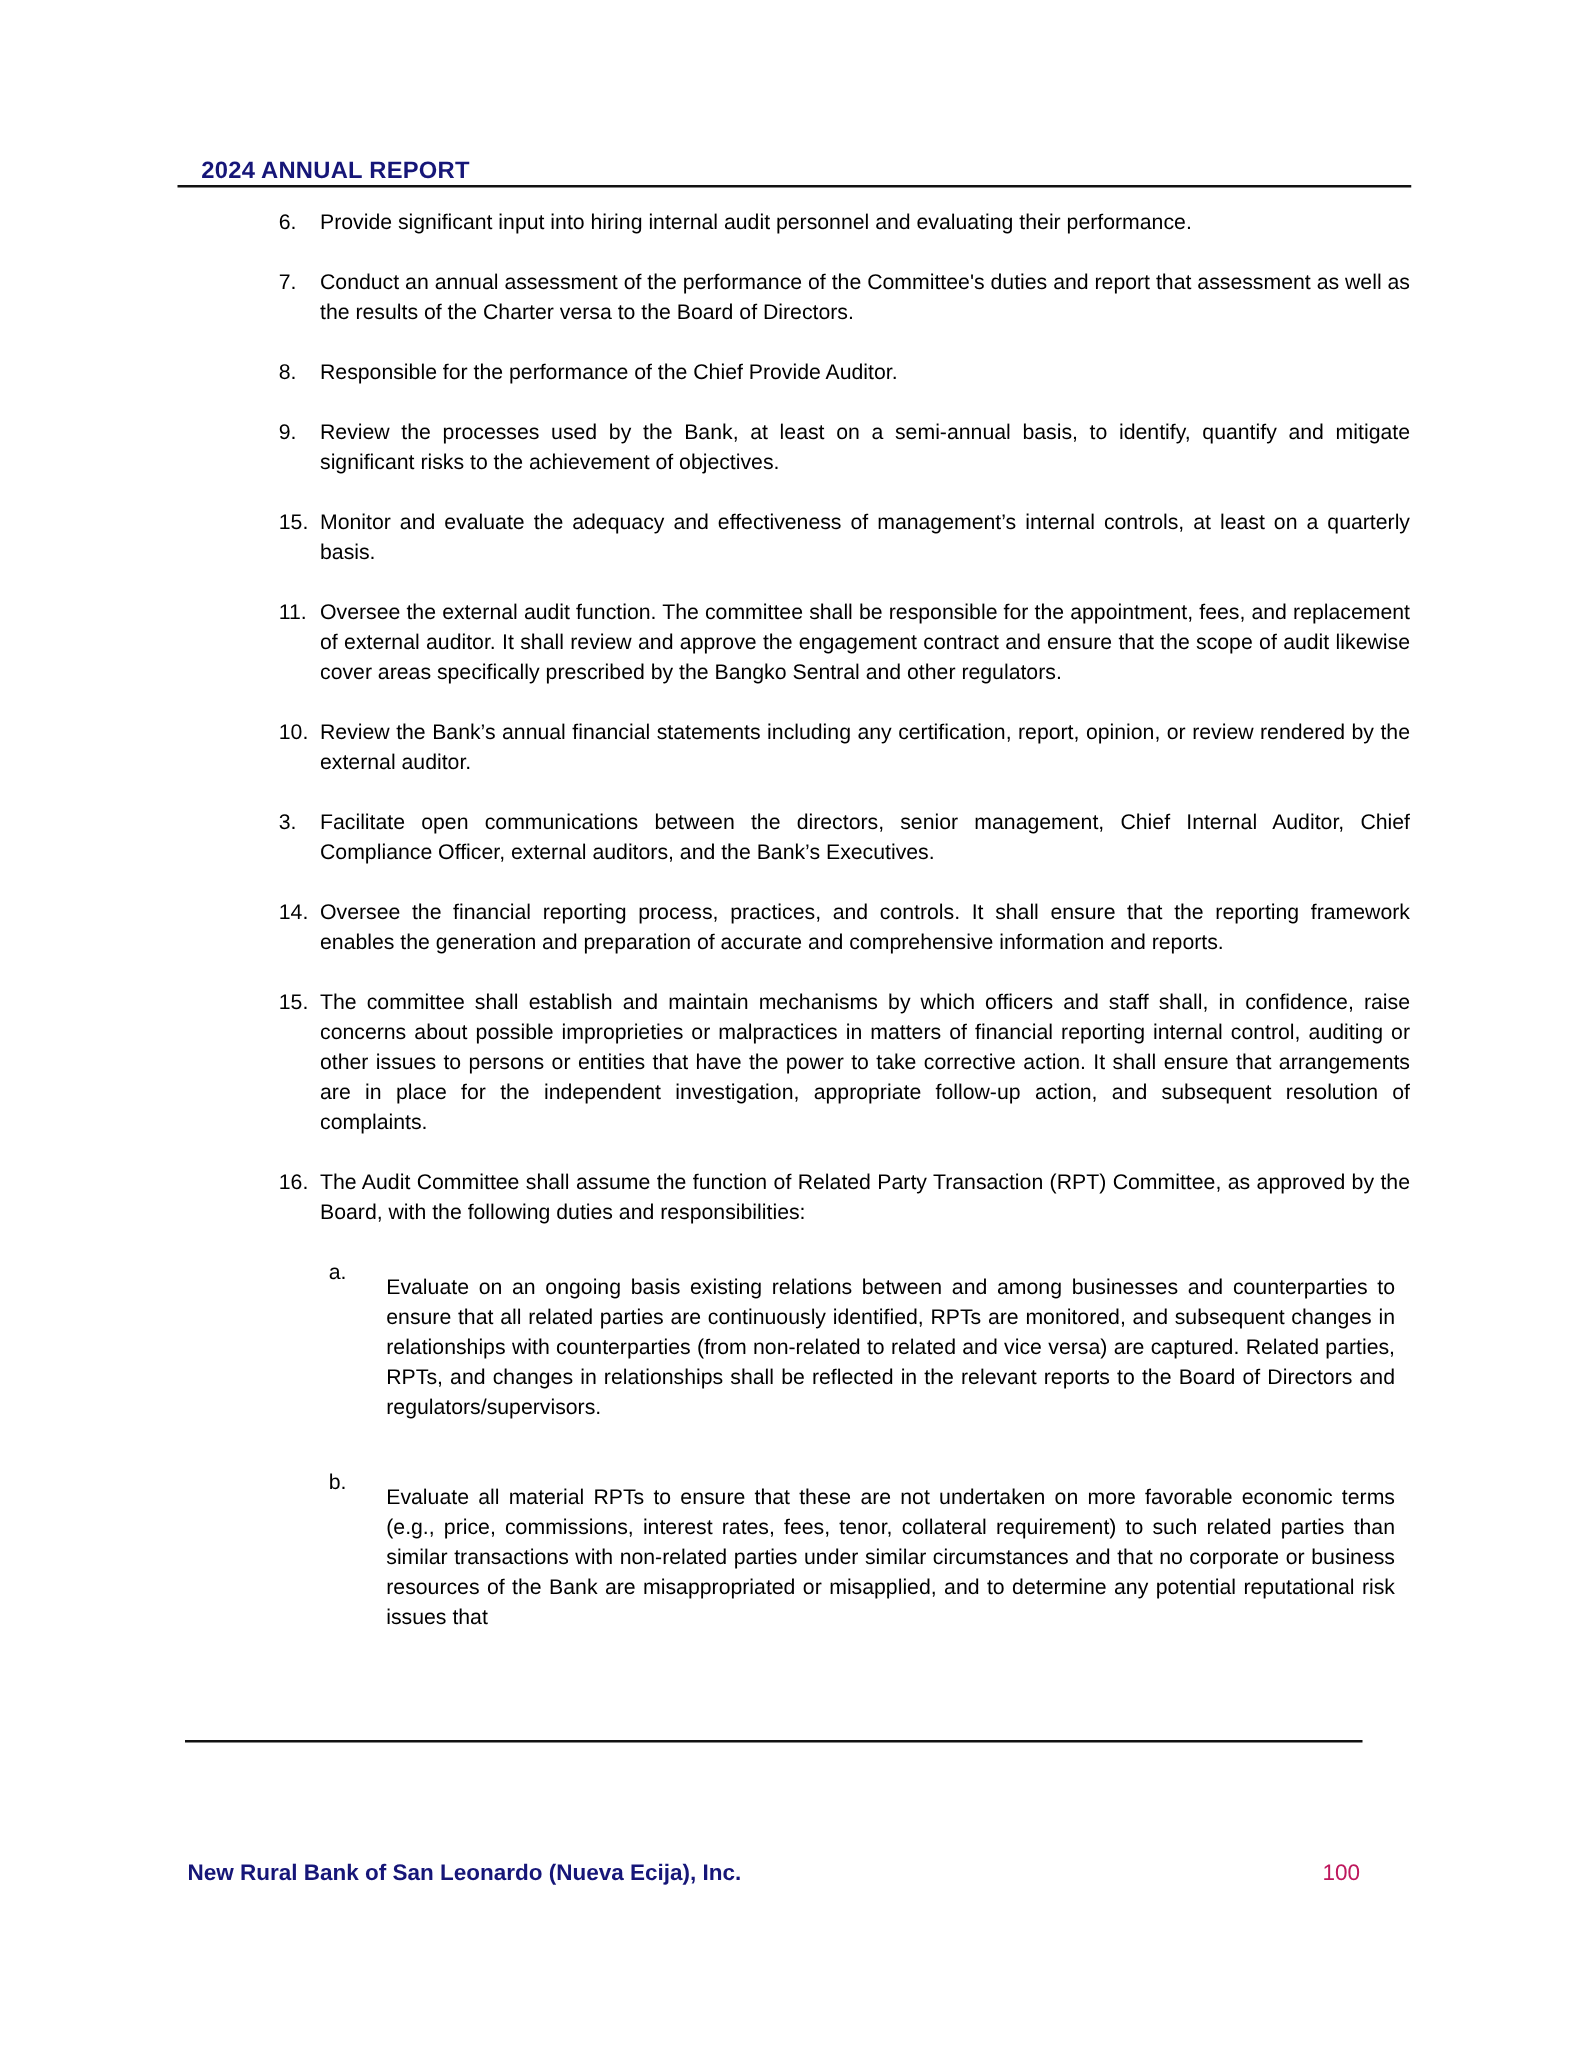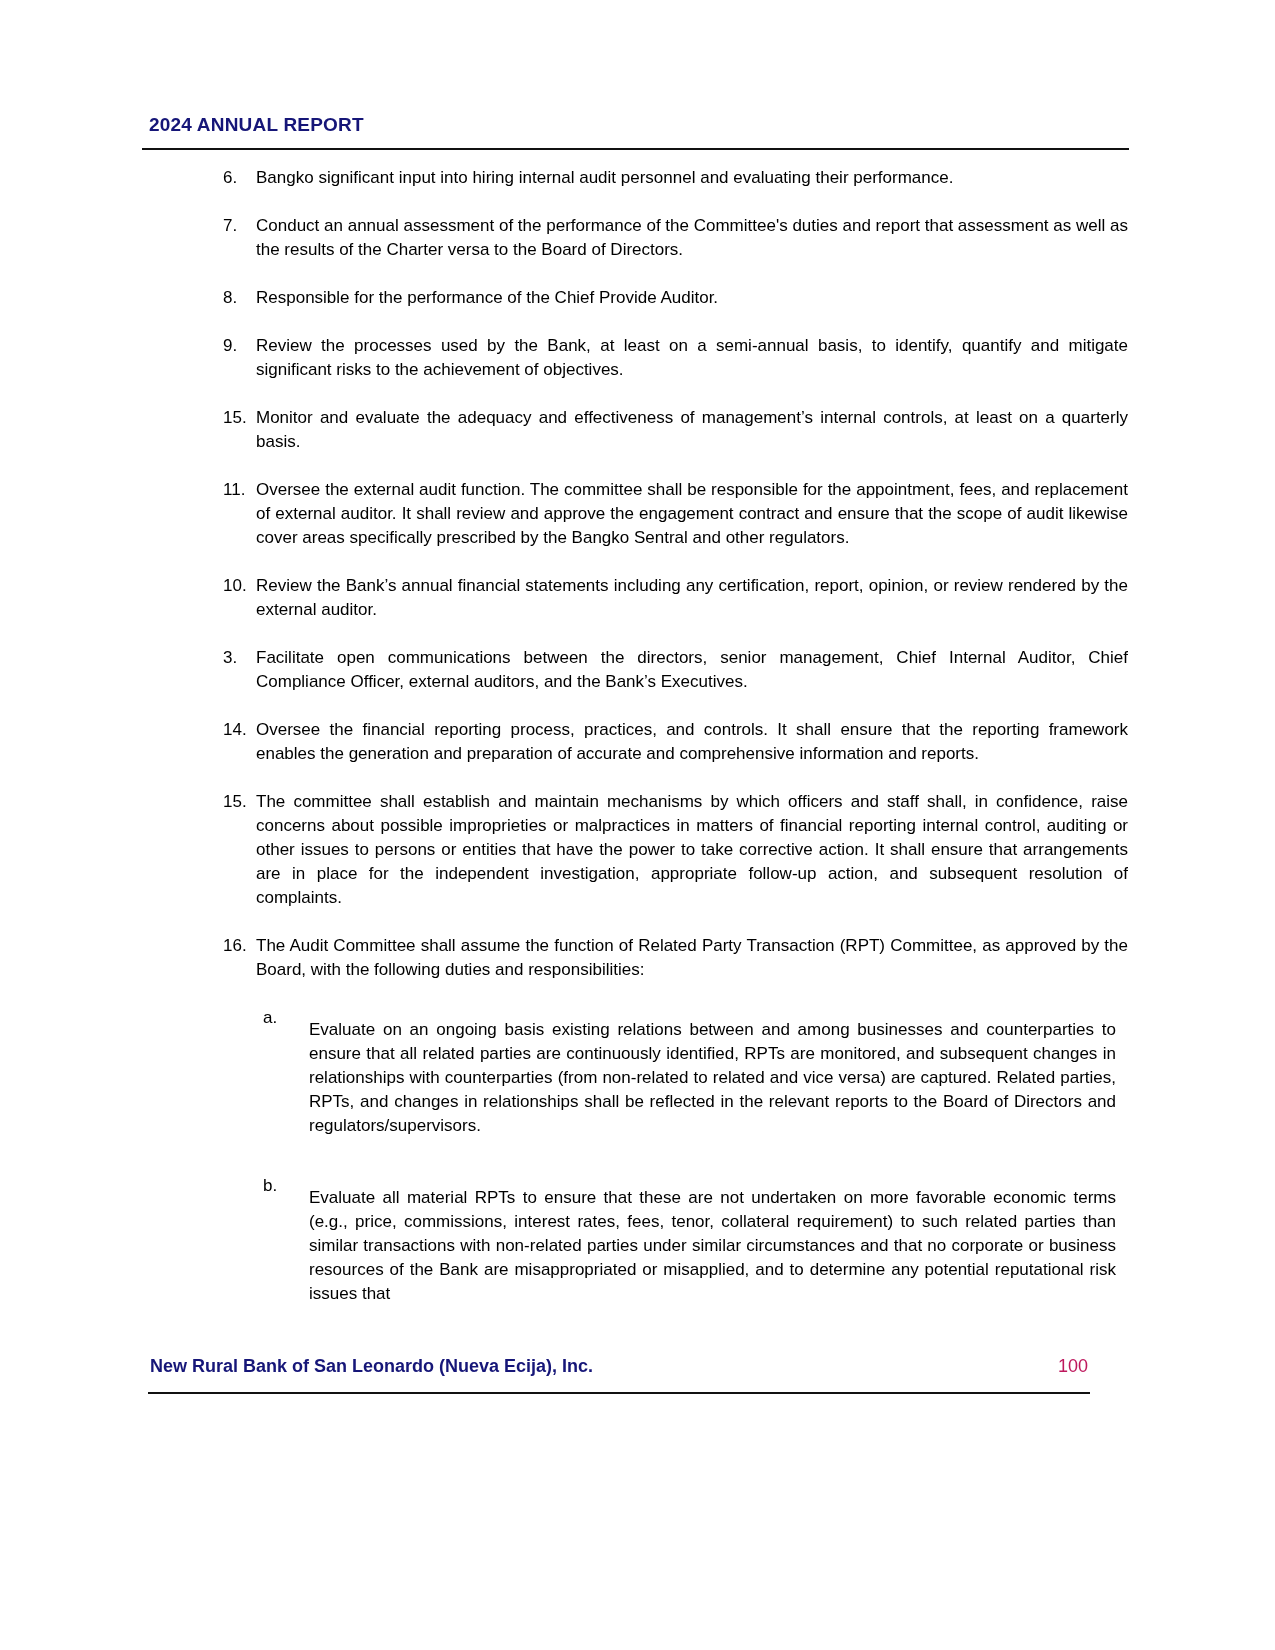--- a/index.html
+++ b/index.html
@@ -12,21 +12,21 @@
     height: 1650px;
     position: relative;
     font-family: "Liberation Sans", sans-serif;
     color: #000000;
     overflow: hidden;
   }
   .page-title {
     position: absolute;
     left: 149px;
     top: 114px;
-    margin: 0;
+    margin: 12px;
     font-size: 19px;
     font-weight: bold;
     letter-spacing: 0.2px;
     color: #161678;
   }
   .header-rule {
     position: absolute;
     left: 142px;
     top: 148px;
     width: 987px;
@@ -71,21 +71,21 @@
     position: absolute;
     left: 148px;
     top: 1392px;
     width: 942px;
     height: 2px;
     background: #111111;
   }
   .footer-row {
     position: absolute;
     left: 150px;
-    top: 1356px;
+    top: 1488px;
     width: 938px;
     display: flex;
     justify-content: space-between;
     align-items: baseline;
   }
   .footer-bank {
     font-size: 18px;
     font-weight: bold;
     color: #161678;
   }
@@ -99,21 +99,21 @@
 
 <div>
 
   <h1 class="page-title">2024 ANNUAL REPORT</h1>
   <div class="header-rule"></div>
 
   <div class="doc-body">
 
     <div class="list-item">
       <span class="marker">6.</span>
-      <p class="item-text">Bangko significant input into hiring internal audit personnel and evaluating their performance.</p>
+      <p class="item-text">Provide significant input into hiring internal audit personnel and evaluating their performance.</p>
     </div>
 
     <div class="list-item">
       <span class="marker">7.</span>
       <p class="item-text">Conduct an annual assessment of the performance of the Committee's duties and report that assessment as well as the results of the Charter versa to the Board of Directors.</p>
     </div>
 
     <div class="list-item">
       <span class="marker">8.</span>
       <p class="item-text">Responsible for the performance of the Chief Provide Auditor.</p>

